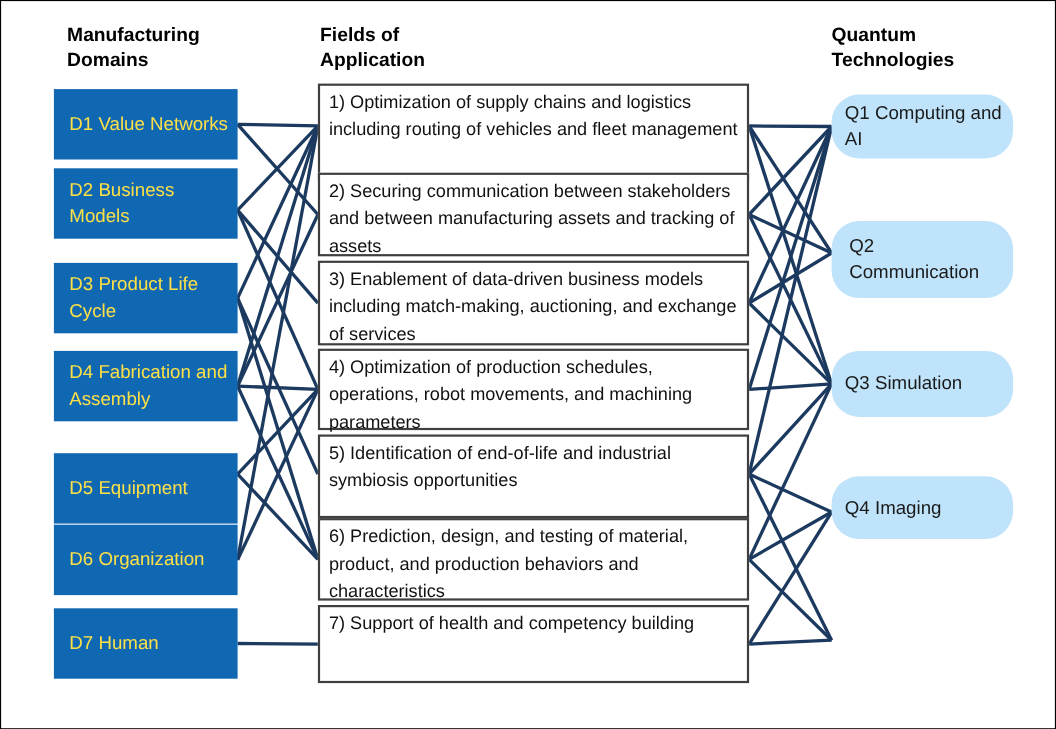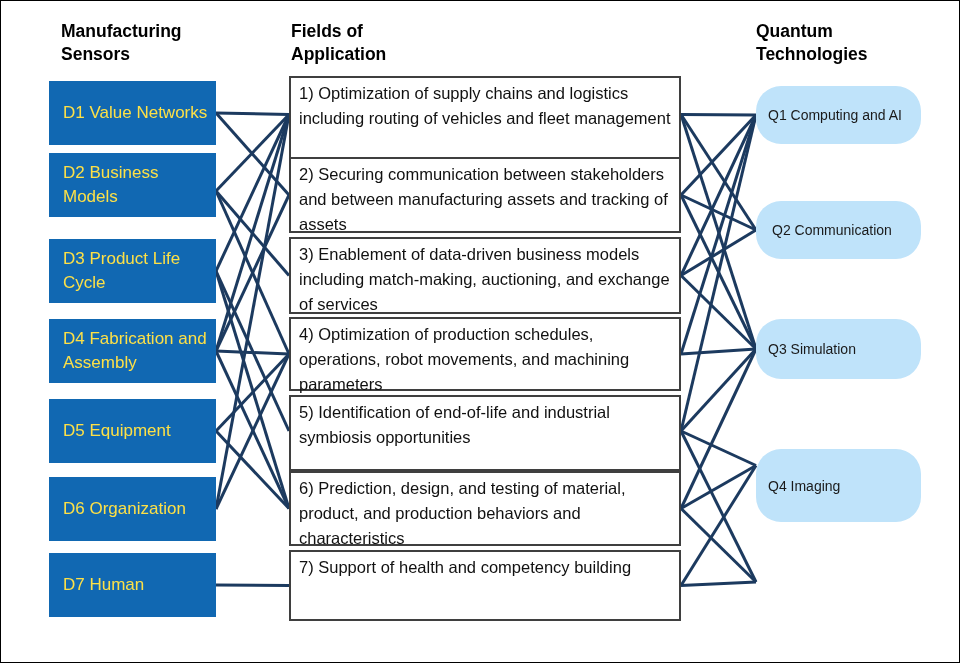--- a/index.html
+++ b/index.html
@@ -32,36 +32,36 @@
     position:absolute;left:288px;width:392px;
     background:#fff;border:2px solid #3f3f3f;
     box-sizing:border-box;padding:3px 6px 2px 8px;
     font-size:16.5px;line-height:25px;color:#111;
   }
   .qbox{
     position:absolute;left:755px;width:165px;
     background:#BFE3FA;color:#1a1a1a;
     display:flex;align-items:center;
     box-sizing:border-box;padding:2px 6px 2px 12px;
-    font-size:14px;line-height:24px;border-radius:25px;
+    font-size:17px;line-height:24px;border-radius:25px;
   }
   #box-D1{top:80px;}  #box-D2{top:152px;} #box-D3{top:238px;}
-  #box-D4{top:318px;} #box-D5{top:398px;} #box-D6{top:476px;}
+  #box-D4{top:318px;} #box-D5{top:411px;} #box-D6{top:476px;}
   #box-D7{top:552px;}
   #box-A1{top:75px;height:89px;}
   #box-A2{top:156px;height:76px;}
   #box-A3{top:236px;height:77px;}
   #box-A4{top:316px;height:74px;}
   #box-A5{top:394px;height:76px;}
   #box-A6{top:470px;height:75px;}
   #box-A7{top:549px;height:71px;}
   #box-Q1{top:85px;height:58px;}
-  #box-Q2{top:200px;height:58px;padding-left:16px;}
+  #box-Q2{top:200px;height:70px;padding-left:16px;}
   #box-Q3{top:318px;height:60px;}
-  #box-Q4{top:448px;height:73px;}
+  #box-Q4{top:432px;height:57px;}
   #box-Q5{top:552px;height:58px;}
 </style>
 </head>
 <body>
 
 <div id="canvas">
   <svg id="edges">
       <line x1="215" y1="112" x2="288" y2="113.5" stroke="#1C3A5F" stroke-width="3"></line>
       <line x1="215" y1="112" x2="288" y2="194" stroke="#1C3A5F" stroke-width="3"></line>
       <line x1="215" y1="190" x2="288" y2="113.5" stroke="#1C3A5F" stroke-width="3"></line>
@@ -95,21 +95,21 @@
       <line x1="680" y1="430" x2="755" y2="464.5" stroke="#1C3A5F" stroke-width="3"></line>
       <line x1="680" y1="430" x2="755" y2="581" stroke="#1C3A5F" stroke-width="3"></line>
       <line x1="680" y1="507.5" x2="755" y2="348" stroke="#1C3A5F" stroke-width="3"></line>
       <line x1="680" y1="507.5" x2="755" y2="464.5" stroke="#1C3A5F" stroke-width="3"></line>
       <line x1="680" y1="507.5" x2="755" y2="581" stroke="#1C3A5F" stroke-width="3"></line>
       <line x1="680" y1="584.5" x2="755" y2="464.5" stroke="#1C3A5F" stroke-width="3"></line>
       <line x1="680" y1="584.5" x2="755" y2="581" stroke="#1C3A5F" stroke-width="3"></line>
     </svg>
 
   <div class="col-header" id="hdr-domains">Manufacturing
-Sensors</div>
+Domains</div>
   <div class="col-header" id="hdr-apps">Fields of
 Application</div>
   <div class="col-header" id="hdr-tech">Quantum
 Technologies</div>
 
   <div class="dbox" id="box-D1">
       <span>D1 Value Networks</span>
     </div>
   <div class="dbox" id="box-D2">
       <span>D2 Business Models</span>

